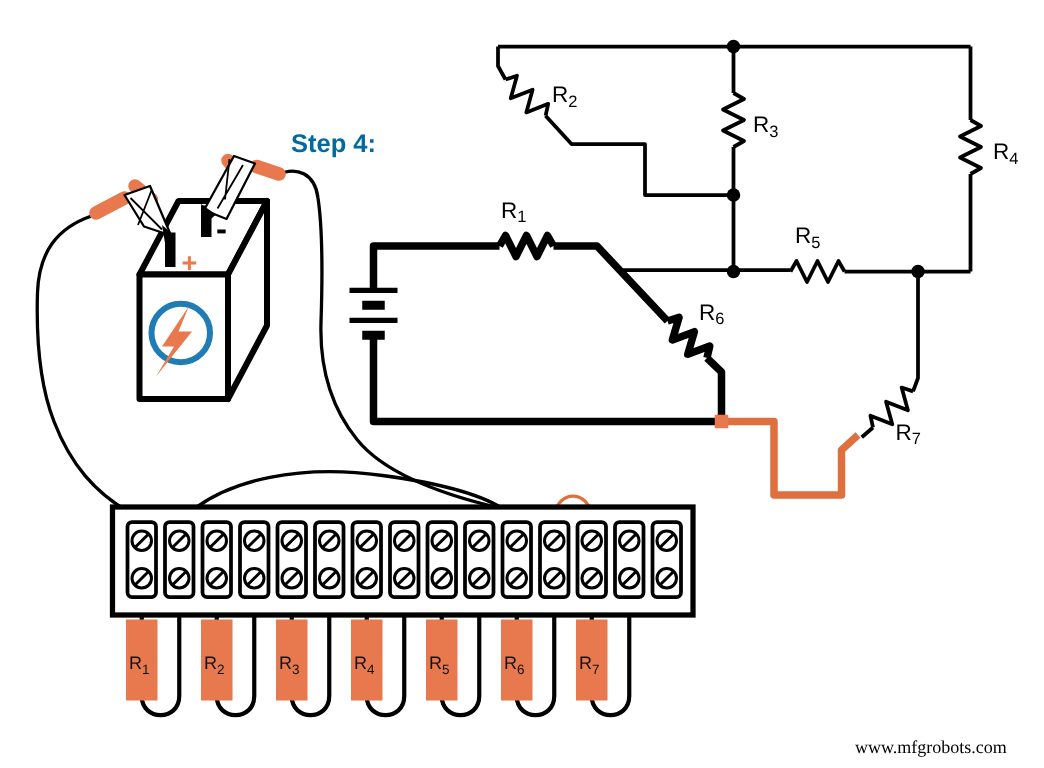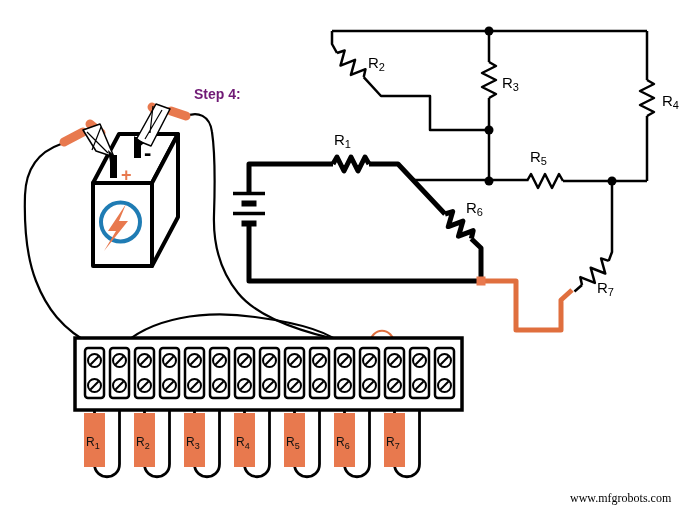--- a/index.html
+++ b/index.html
@@ -21,21 +21,21 @@
   .orange-cap{stroke:var(--accent);stroke-width:9;stroke-linecap:round;fill:none;}
   .blue-ring{stroke:var(--blue);stroke-width:4;fill:#fff;}
   .jaw{fill:#fff;stroke:#000;stroke-width:1.5;stroke-linejoin:round;}
   .jawline{stroke:#000;stroke-width:1.2;fill:none;}
   .slabel{font-family:"Liberation Sans",sans-serif;font-size:15px;fill:#000;}
   .slabel .sub{font-size:11px;}
   .rlabel{font-family:"Liberation Sans",sans-serif;font-size:12px;fill:#111;}
   .rlabel .sub{font-size:9px;}
   .plus{font-family:"Liberation Sans",sans-serif;font-size:18px;font-weight:bold;fill:var(--accent);}
   .minus{font-family:"Liberation Sans",sans-serif;font-size:22px;font-weight:bold;fill:#000;}
-  .step-label{position:absolute;left:194px;top:86px;font-size:14px;font-weight:bold;color:#701a75;}
+  .step-label{position:absolute;left:194px;top:86px;font-size:17px;font-weight:bold;color:#0369a1;}
   .watermark{position:absolute;left:570px;top:491px;font-family:"Liberation Serif",serif;
              font-size:12px;color:#000;}
 </style>
 </head>
 <body>
 
 <div class="canvas">
 <svg width="696" height="512" viewBox="0 0 696 512">
 
   <g>

